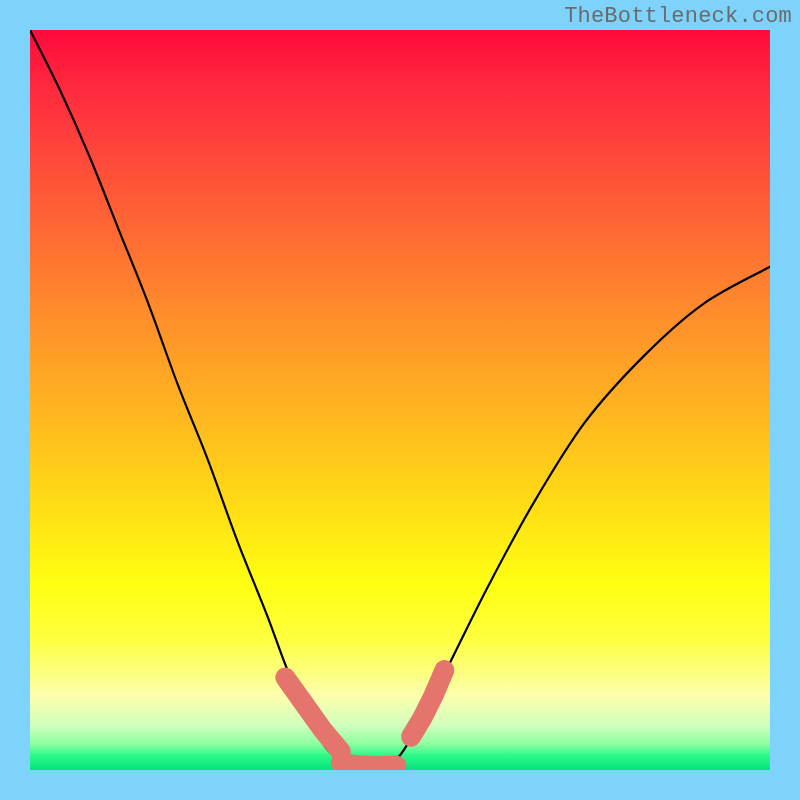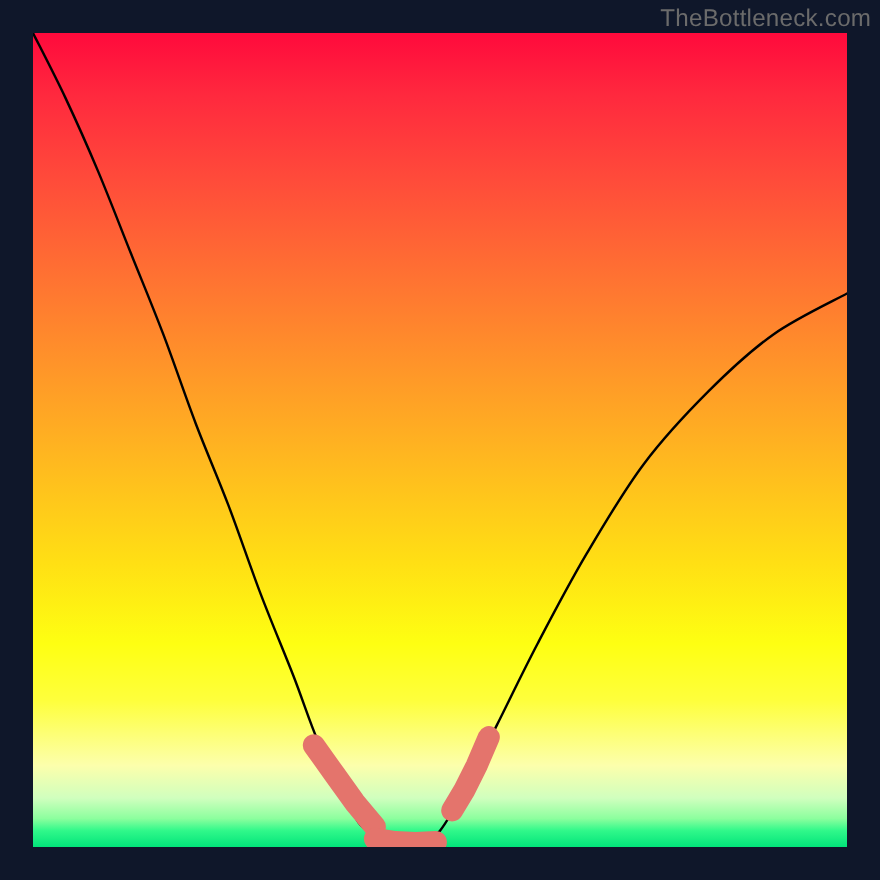--- a/index.html
+++ b/index.html
@@ -10,21 +10,22 @@
     background: #000;
     overflow: hidden;
     font-family: Arial, Helvetica, sans-serif;
   }
   .frame {
     position: absolute;
     top: 0;
     left: 0;
     width: 800px;
     height: 800px;
-    background: #0f172a;
+    background: #7dd3fc;
+    font-family: Liberation Mono, monospace;
   }
   .plot-area {
     position: absolute;
     top: 30px;
     left: 30px;
     width: 740px;
     height: 740px;
     overflow: hidden;
   }
   .gradient-bg {

